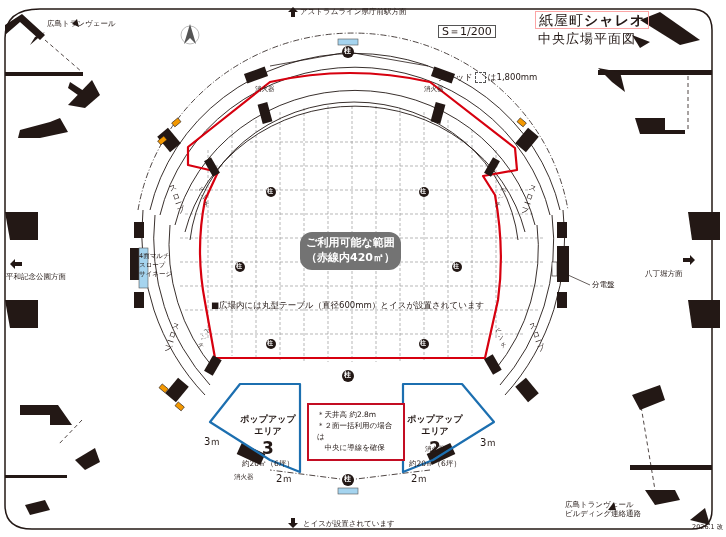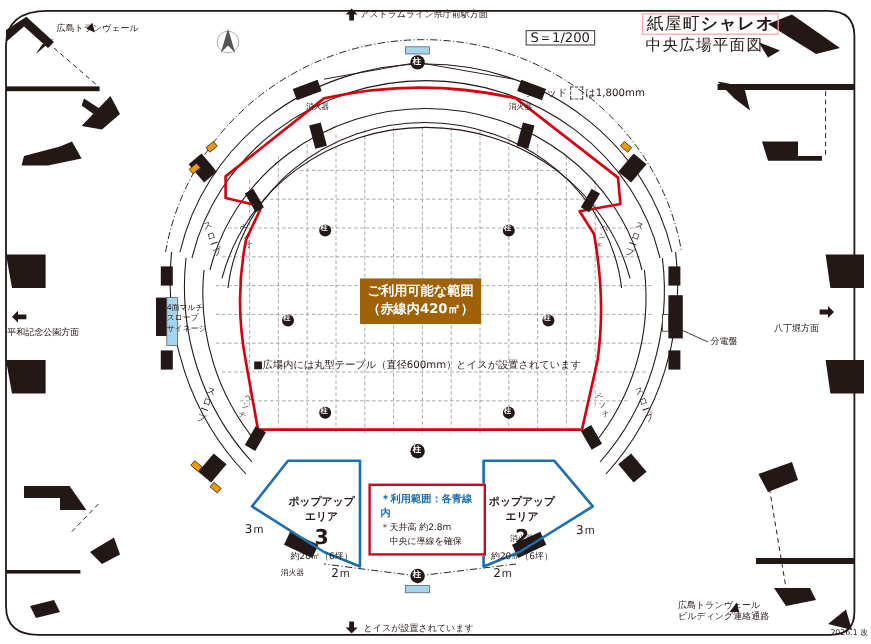--- a/index.html
+++ b/index.html
@@ -6,21 +6,21 @@
   body { width:726px; height:537px; position:relative; overflow:hidden; font-family:"DejaVu Sans", sans-serif; color:#231815; }
   .abs { position:absolute; }
   svg.plan { position:absolute; left:0; top:0; }
   .t { position:absolute; white-space:nowrap; font-size:8px; line-height:1; }
   .title-box { border:1px solid #fca5a5; padding:1px 3px; font-size:14px; letter-spacing:1px; }
   .title-box b { font-weight:bold; }
   .sub-title { font-size:13px; letter-spacing:1px; }
   .scale-box { border:1px solid #555; padding:0 3px; font-size:11px; }
   .grid-note { font-size:8.5px; }
   .grid-sq { display:inline-block; width:9px; height:9px; border:1px dashed #555; vertical-align:middle; margin:0 2px; }
-  .red-label { background:#a16207; color:#fff; font-weight:bold; font-size:11px; text-align:center; padding:4px 6px; line-height:1.35; }
+  .red-label { background:#737373; color:#fff; font-weight:bold; font-size:11px; text-align:center; padding:4px 6px; line-height:1.35;border-radius:12px; }
   .note { font-size:8.5px; }
   .popup { text-align:center; font-weight:bold; font-size:9px; line-height:1.3;margin-top:20px; }
   .popup .num { font-size:17px; }
   .popup .area { font-weight:normal; font-size:7.5px; }
   .usage { border:2px solid #c30d23; background:#fff; padding:5px 8px; font-size:7.5px; line-height:1.45; }
   .usage .first { color:#1c6fb0; font-weight:bold; font-size:8.5px; }
   .meter { font-size:10px; }
   .vert { writing-mode:vertical-rl; font-size:7.5px; letter-spacing:1px; }
 </style>
 </head>
@@ -244,18 +244,18 @@
 <div class="abs popup" style="left:403px;top:394px;width:64px;">
   <div>ポップアップ</div>
   <div>エリア</div>
   <div class="num">2</div>
   <div class="area">約20㎡（6坪）</div>
 </div>
 <div class="t meter" style="left:480px;top:438px;">3ｍ</div>
 <div class="t meter" style="left:411px;top:474px;">2ｍ</div>
 
 <div class="abs usage" style="left:307px;top:403px;width:78px;">
-  <div class="first">＊利用範囲：各青線内</div>
   <div>＊天井高 約2.8m</div>
+  <div>＊２面一括利用の場合は</div>
   <div>　中央に導線を確保</div>
 </div>
 
 <div class="t" style="left:692px;top:524px;font-size:6.5px;">2026.1 改</div>
 
 </body></html>

